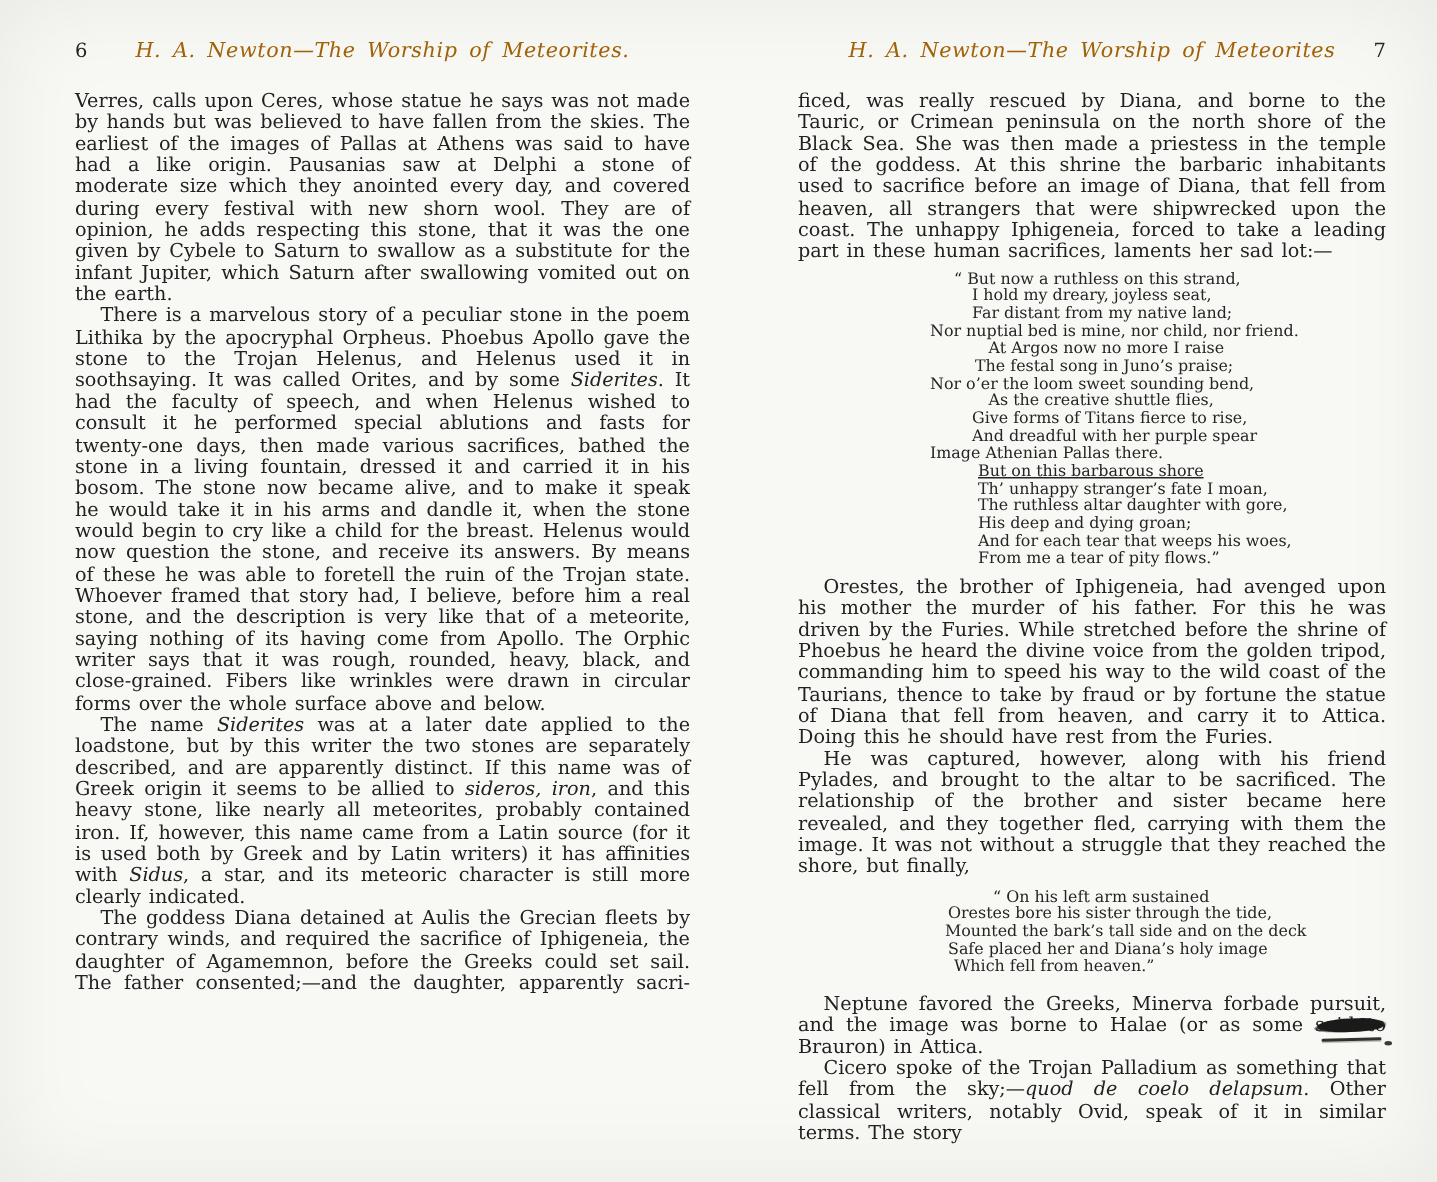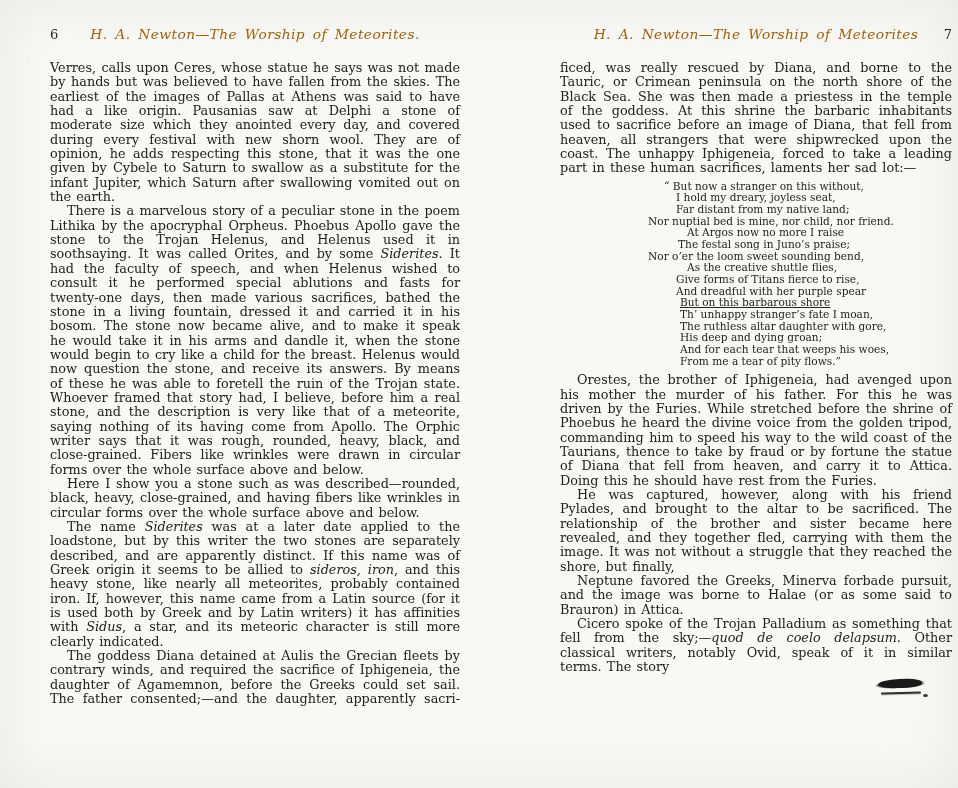--- a/index.html
+++ b/index.html
@@ -4,21 +4,21 @@
 <style>
   html,body{margin:0;padding:0;}
   body{background:#d9d9d6;font-family:"DejaVu Serif","Liberation Serif",serif;}
   .scan{
     position:relative;width:958px;height:788px;overflow:hidden;
     background:#f8f8f5;color:#1e1e1e;
     box-shadow:inset 0 0 60px rgba(120,120,115,0.12);
   }
   .page{position:absolute;top:26px;}
   .page-left{left:50px;width:410px;}
-  .page-right{left:560px;width:392px;}
+  .page-right{left:532px;width:392px;}
   .running-head{position:relative;height:20px;font-size:13.8px;}
   .head-title{
     display:block;text-align:center;font-style:italic;
     letter-spacing:0.4px;word-spacing:3px;color:#a16207;
   }
   .pagenum{position:absolute;top:1px;font-style:normal;font-size:13px;color:#242424;}
   .pagenum.pn-left{left:0;}
   .pagenum.pn-right{right:0;}
   .page-body{margin-top:15px;}
   .para{
@@ -54,53 +54,60 @@
 <div class="scan">
 
   <div class="page page-left">
     <div class="running-head">
       <span class="pagenum pn-left">6</span>
       <span class="head-title">H. A. Newton—The Worship of Meteorites.</span>
     </div>
     <div class="page-body" id="left-body">
         <p class="para"><span>Verres, calls upon Ceres, whose statue he says was not made by hands but was believed to have fallen from the skies.  The earliest of the images of Pallas at Athens was said to have had a like origin.  Pausanias saw at Delphi a stone of moderate size which they anointed every day, and covered during every festival with new shorn wool.  They are of opinion, he adds respecting this stone, that it was the one given by Cybele to Saturn to swallow as a substitute for the infant Jupiter, which Saturn after swallowing vomited out on the earth.</span></p>
         <p class="para ind"><span>There is a marvelous story of a peculiar stone in the poem Lithika by the apocryphal Orpheus.  Phoebus Apollo gave the stone to the Trojan Helenus, and Helenus used it in soothsaying.  It was called Orites, and by some </span><i>Siderites</i><span>.  It had the faculty of speech, and when Helenus wished to consult it he performed special ablutions and fasts for twenty-one days, then made various sacrifices, bathed the stone in a living fountain, dressed it and carried it in his bosom.  The stone now became alive, and to make it speak he would take it in his arms and dandle it, when the stone would begin to cry like a child for the breast.  Helenus would now question the stone, and receive its answers.  By means of these he was able to foretell the ruin of the Trojan state.  Whoever framed that story had, I believe, before him a real stone, and the description is very like that of a meteorite, saying nothing of its having come from Apollo.  The Orphic writer says that it was rough, rounded, heavy, black, and close-grained.  Fibers like wrinkles were drawn in circular forms over the whole surface above and below.</span></p>
-        <p class="para ind"><span>Here I show you a stone such as was described—rounded, black, heavy, close-grained, and having fibers like wrinkles in circular forms over the whole surface above and below.</span></p>
         <p class="para ind"><span>The name </span><i>Siderites</i><span> was at a later date applied to the loadstone, but by this writer the two stones are separately described, and are apparently distinct.  If this name was of Greek origin it seems to be allied to </span><i>sideros, iron</i><span>, and this heavy stone, like nearly all meteorites, probably contained iron.  If, however, this name came from a Latin source (for it is used both by Greek and by Latin writers) it has affinities with </span><i>Sidus</i><span>, a star, and its meteoric character is still more clearly indicated.</span></p>
         <p class="para ind justify-last"><span>The goddess Diana detained at Aulis the Grecian fleets by contrary winds, and required the sacrifice of Iphigeneia, the daughter of Agamemnon, before the Greeks could set sail.  The father consented;—and the daughter, apparently sacri-</span></p>
       </div>
   </div>
 
   <div class="page page-right">
     <div class="running-head">
       <span class="head-title">H. A. Newton—The Worship of Meteorites</span>
       <span class="pagenum pn-right">7</span>
     </div>
     <div class="page-body" id="right-body">
         <p class="para"><span>ficed, was really rescued by Diana, and borne to the Tauric, or Crimean peninsula on the north shore of the Black Sea.  She was then made a priestess in the temple of the goddess.  At this shrine the barbaric inhabitants used to sacrifice before an image of Diana, that fell from heaven, all strangers that were shipwrecked upon the coast.  The unhappy Iphigeneia, forced to take a leading part in these human sacrifices, laments her sad lot:—</span></p>
         <div class="poem poem-1">
-          <div class="pline" style="margin-left: 104px;">“ But now a stranger on this without,</div>
+          <div class="pline" style="margin-left: 104px;">“ But now a ruthless on this strand,</div>
           <div class="pline" style="margin-left: 116px;">I hold my dreary, joyless seat,</div>
           <div class="pline" style="margin-left: 116px;">Far distant from my native land;</div>
           <div class="pline" style="margin-left: 88px;">Nor nuptial bed is mine, nor child, nor friend.</div>
           <div class="pline" style="margin-left: 127px;">At Argos now no more I raise</div>
           <div class="pline" style="margin-left: 118px;">The festal song in Juno’s praise;</div>
           <div class="pline" style="margin-left: 88px;">Nor o’er the loom sweet sounding bend,</div>
           <div class="pline" style="margin-left: 127px;">As the creative shuttle flies,</div>
           <div class="pline" style="margin-left: 116px;">Give forms of Titans fierce to rise,</div>
           <div class="pline" style="margin-left: 116px;">And dreadful with her purple spear</div>
+          <div class="pline" style="margin-left: 88px;">Image Athenian Pallas there.</div>
           <div class="pline" style="margin-left: 120px; text-decoration: underline;">But on this barbarous shore</div>
           <div class="pline" style="margin-left: 120px;">Th’ unhappy stranger’s fate I moan,</div>
           <div class="pline" style="margin-left: 120px;">The ruthless altar daughter with gore,</div>
           <div class="pline" style="margin-left: 120px;">His deep and dying groan;</div>
           <div class="pline" style="margin-left: 120px;">And for each tear that weeps his woes,</div>
           <div class="pline" style="margin-left: 120px;">From me a tear of pity flows.”</div>
         </div>
         <p class="para ind"><span>Orestes, the brother of Iphigeneia, had avenged upon his mother the murder of his father.  For this he was driven by the Furies.  While stretched before the shrine of Phoebus he heard the divine voice from the golden tripod, commanding him to speed his way to the wild coast of the Taurians, thence to take by fraud or by fortune the statue of Diana that fell from heaven, and carry it to Attica.  Doing this he should have rest from the Furies.</span></p>
         <p class="para ind"><span>He was captured, however, along with his friend Pylades, and brought to the altar to be sacrificed.  The relationship of the brother and sister became here revealed, and they together fled, carrying with them the image.  It was not without a struggle that they reached the shore, but finally,</span></p>
+        <div class="poem poem-2">
+          <div class="pline" style="margin-left: 130px;">“ On his left arm sustained</div>
+          <div class="pline" style="margin-left: 100px;">Orestes bore his sister through the tide,</div>
+          <div class="pline" style="margin-left: 98px;">Mounted the bark’s tall side and on the deck</div>
+          <div class="pline" style="margin-left: 100px;">Safe placed her and Diana’s holy image</div>
+          <div class="pline" style="margin-left: 104px;">Which fell from heaven.”</div>
+        </div>
         <p class="para ind"><span>Neptune favored the Greeks, Minerva forbade pursuit, and the image was borne to Halae (or as some said to Brauron) in Attica.</span></p>
         <p class="para ind"><span>Cicero spoke of the Trojan Palladium as something that fell from the sky;—</span><i>quod de coelo delapsum</i><span>.  Other classical writers, notably Ovid, speak of it in similar terms.  The story</span></p>
       </div>
   </div>
 
   <div class="ink-smudge"></div>
   <div class="ink-smudge-line"></div>
   <div class="ink-smudge-dot"></div>
 
 </div>

